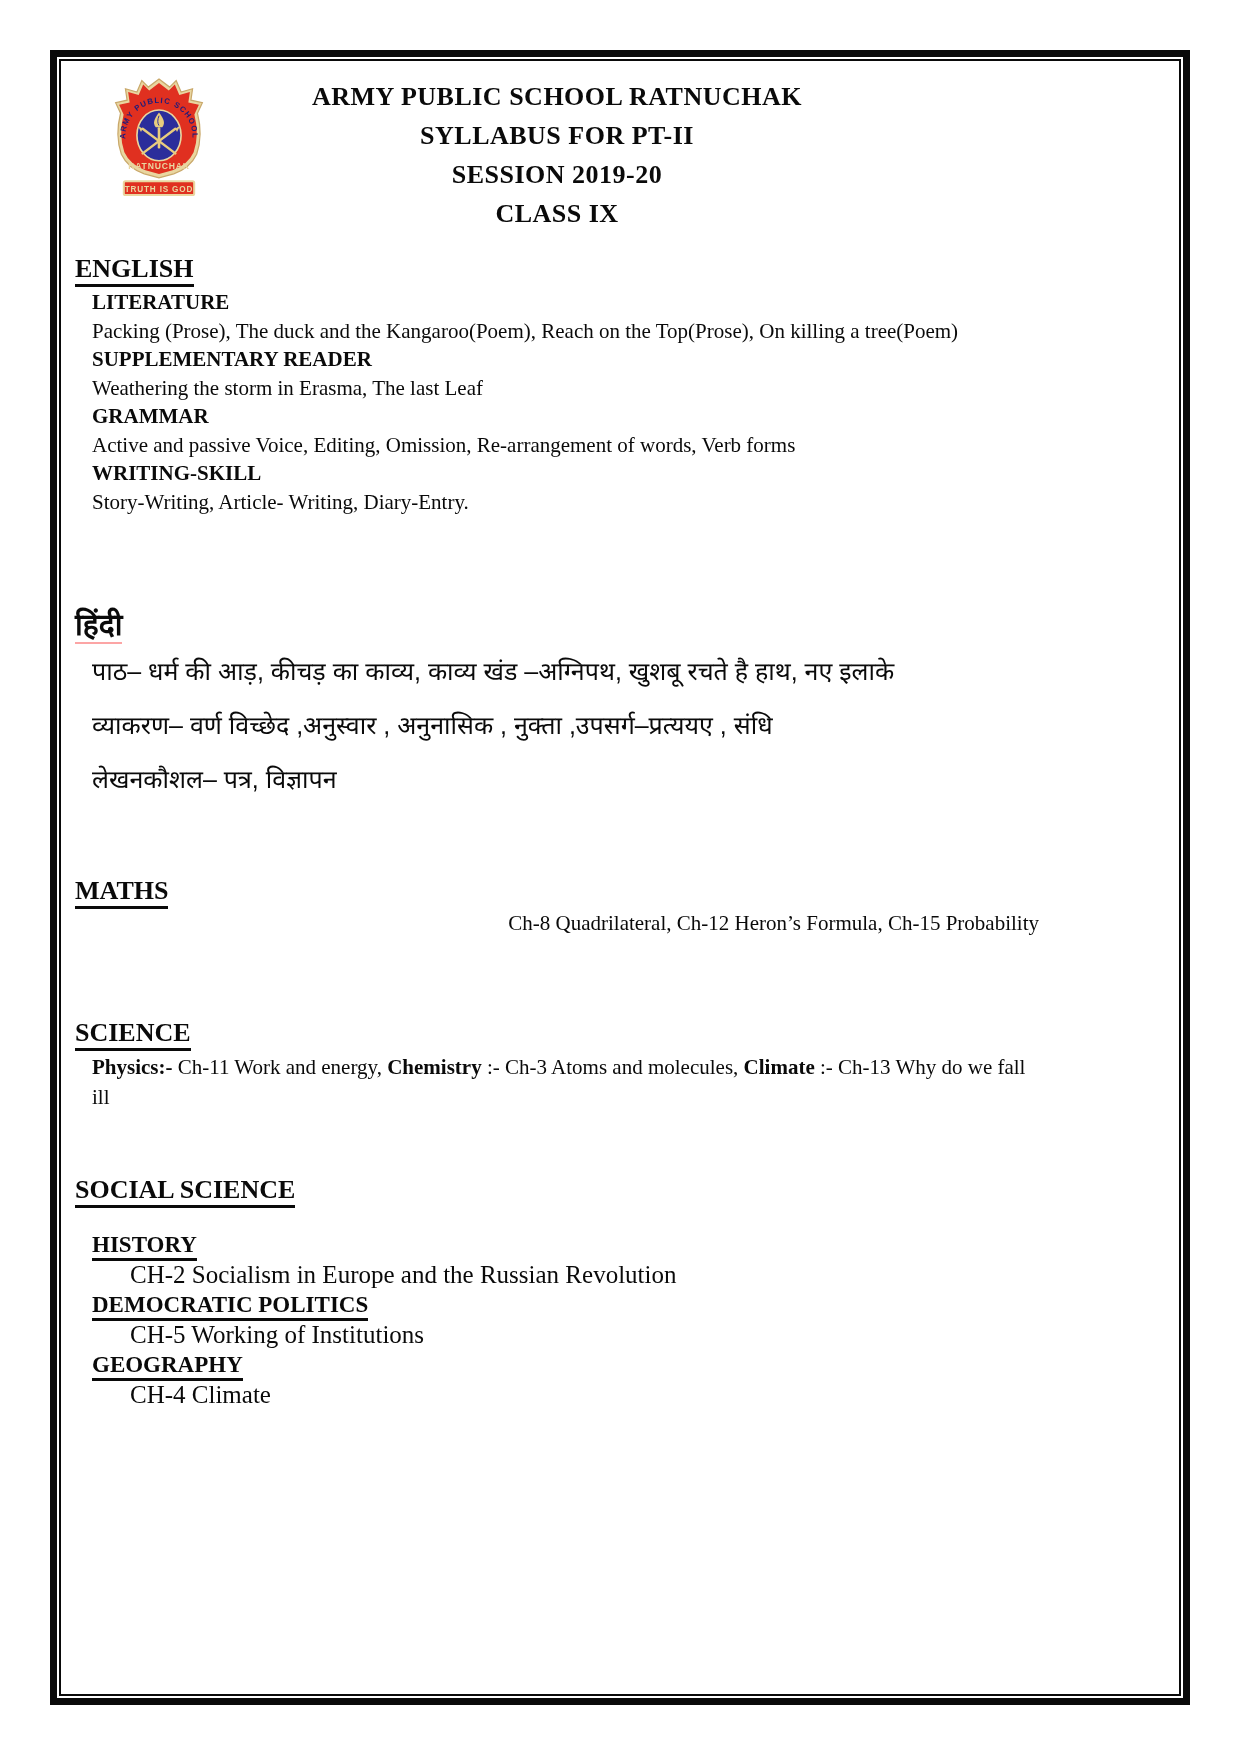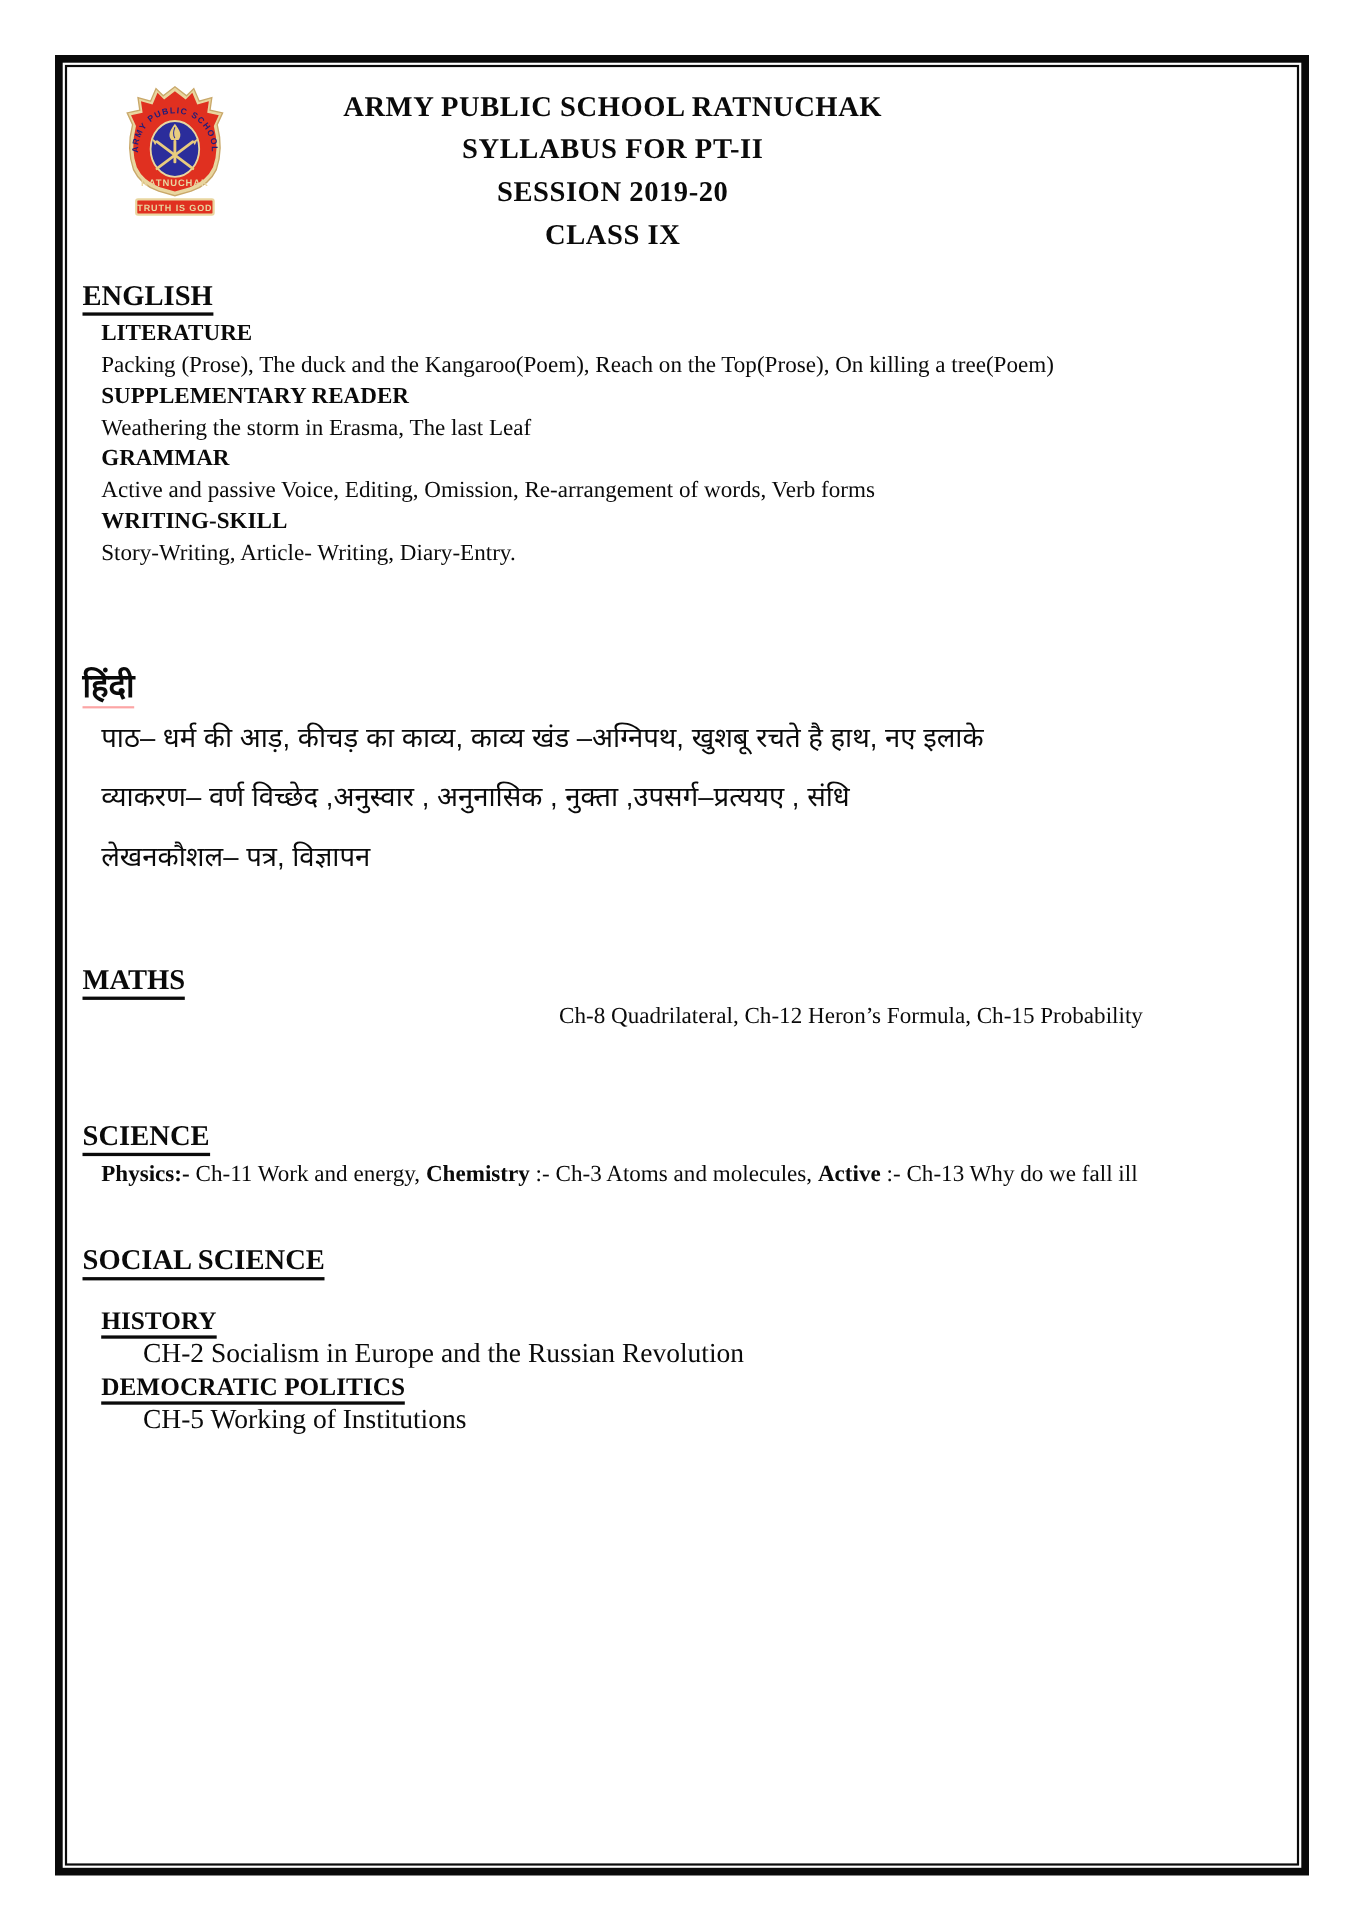--- a/index.html
+++ b/index.html
@@ -33,21 +33,21 @@
   .hindi-line:first-child{margin-top:12px;}
   .hindi-line .hl-bold{font-weight:normal;}
 
   #maths{margin-top:82px;}
   .simple-body{font-size:21px;line-height:28px;margin-top:3px;text-align:right;}
 
   #science{margin-top:81px;}
   .sci-body{font-size:21px;line-height:30px;margin-top:4px;}
   .sci-body b{font-weight:bold;}
 
-  #social{margin-top:49px;}
+  #social{margin-top:63px;}
   .subsections{margin-top:25px;}
   .sub-head{font-size:23px;font-weight:bold;line-height:30px;}
   .sub-body{font-size:25px;line-height:30px;}
 </style>
 </head>
 <body>
 
 <div class="page">
   <div class="frame">
     <div class="frame-inner">
@@ -141,40 +141,46 @@
             <span class="u">MATHS</span>
           </div>
           <div class="simple-body lvl1">Ch-8 Quadrilateral, Ch-12 Heron’s Formula, Ch-15 Probability</div>
         </div>
 
         <div class="section" id="science">
           <div class="section-title">
             <span class="u">SCIENCE</span>
           </div>
           <div class="sci-body lvl1">
-            <b>Physics:-</b><span> Ch-11 Work and energy, </span><b>Chemistry</b><span> :- Ch-3 Atoms and molecules, </span><b>Active</b><span> :- Ch-13 Why do we fall ill</span>
+            <b>Physics:-</b><span> Ch-11 Work and energy, </span><b>Chemistry</b><span> :- Ch-3 Atoms and molecules, </span><b>Climate</b><span> :- Ch-13 Why do we fall ill</span>
           </div>
         </div>
 
         <div class="section" id="social">
           <div class="section-title">
             <span class="u">SOCIAL SCIENCE</span>
           </div>
           <div class="subsections lvl1">
             <div>
               <div class="sub-head">
                 <span class="u">HISTORY</span>
               </div>
               <div class="sub-body lvl2">CH-2 Socialism in Europe and the Russian Revolution</div>
             </div>
             <div>
               <div class="sub-head">
                 <span class="u">DEMOCRATIC POLITICS</span>
               </div>
               <div class="sub-body lvl2">CH-5 Working of Institutions</div>
             </div>
+            <div>
+              <div class="sub-head">
+                <span class="u">GEOGRAPHY</span>
+              </div>
+              <div class="sub-body lvl2">CH-4 Climate</div>
+            </div>
           </div>
         </div>
 
       </div>
     </div>
   </div>
 </div>
 
 </body></html>

